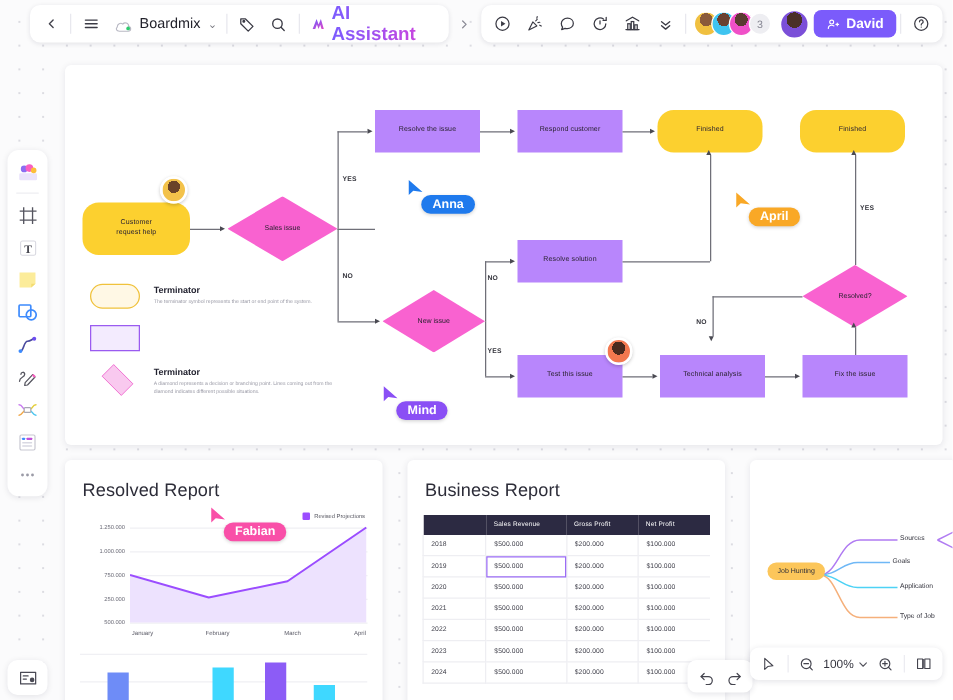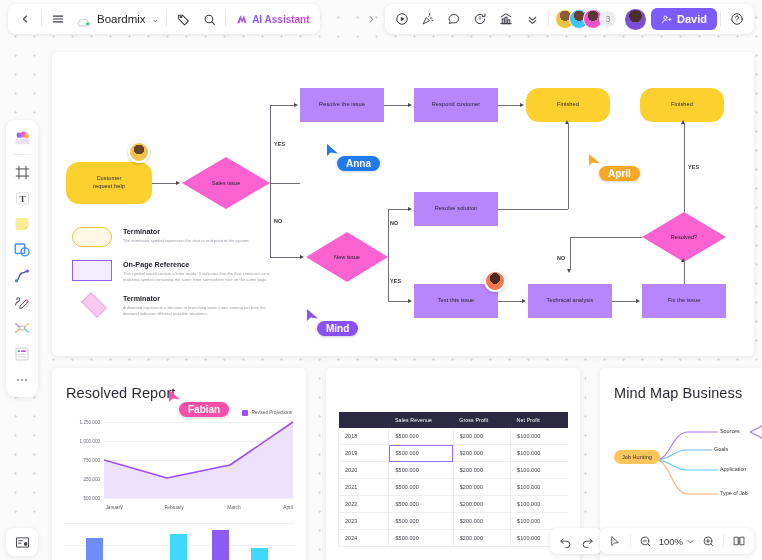--- a/index.html
+++ b/index.html
@@ -8,38 +8,38 @@
     font-family: "Liberation Sans", sans-serif;
     background:#fbfbfc;
     background-image: radial-gradient(#dcdce2 1px, transparent 1.1px);
     background-size: 19px 19px;
     background-position: 6px 8px;
     position:relative;
   }
 
   
   .topbar{
-    position:absolute; top:4px; left:8px; right:8px; height:30px;
-    display:flex; align-items:center; justify-content:space-between;
+    position:absolute; top:4px; left:24px; right:8px; height:30px;
+    display:flex; align-items:center; justify-content:center;
     pointer-events:none;
   }
   .tb-group{
     background:#fff; border-radius:8px; height:30px;
     display:flex; align-items:center; box-shadow:0 1px 4px rgba(20,20,50,.10);
     padding:0 4px; pointer-events:auto;
   }
   .tb-btn{
     width:26px;height:26px;display:flex;align-items:center;justify-content:center;
     border-radius:6px;color:#3c3c46;cursor:pointer;font-size:13px;
   }
   .tb-sep{width:1px;height:16px;background:#e8e8ee;margin:0 3px;}
   .brandname{font-size:11.5px;color:#22222b;font-weight:400;padding:0 2px;}
   .cloudicon{width:14px;height:11px;position:relative;margin-right:4px;}
   .ai-chip{display:flex;align-items:center;gap:4px;padding:0 6px;cursor:pointer;}
-  .ai-chip span{font-size:10px;font-weight:700;
+  .ai-chip span{font-size:15px;font-weight:700;
     background:linear-gradient(90deg,#7a5cff,#d840d8);
     -webkit-background-clip:text;background-clip:text;color:transparent;}
   .avatars{display:flex;align-items:center;padding:0 3px;}
   .av{width:20px;height:20px;border-radius:50%;border:1.5px solid #fff;margin-left:-6px;}
   .av:first-child{margin-left:0;}
   .av-count{width:18px;height:18px;border-radius:50%;background:#eeeef2;color:#8a8a96;
     font-size:8.5px;display:flex;align-items:center;justify-content:center;margin-left:-4px;
     border:1.5px solid #fff;}
   .me{width:21px;height:21px;border-radius:50%;margin:0 5px;}
   .share-btn{
@@ -131,21 +131,21 @@
     border-right:1px solid #eeeef2;letter-spacing:.1px;}
   td:last-child{border-right:none;}
   tbody tr td:first-child{border-left:1px solid #eeeef2;}
   .cell-selected{outline:1.5px solid #9b6cf5;outline-offset:-1px;position:relative;}
 
   
   .mm-node{position:absolute;font-size:5.4px;color:#33333d;white-space:nowrap;}
   .mm-root{background:#fcc65a;border-radius:9px;padding:4px 8px;font-size:5.6px;color:#2e2e38;}
 
   
-  .bottombar{position:absolute;right:8px;bottom:6px;height:26px;background:#fff;
+  .bottombar{position:absolute;right:8px;bottom:16px;height:26px;background:#fff;
     border-radius:7px;box-shadow:0 1px 5px rgba(20,20,50,.12);
     display:flex;align-items:center;padding:0 4px;gap:1px;}
   .bb-btn{width:22px;height:22px;display:flex;align-items:center;justify-content:center;
     color:#4a4a55;cursor:pointer;border-radius:5px;}
   .zoomval{font-size:9.5px;color:#35353f;padding:0 1px;cursor:pointer;}
   .bb-sep{width:1px;height:14px;background:#ececf1;margin:0 3px;}
   .undo-bar{position:absolute;right:160px;bottom:6px;height:26px;background:#fff;
     border-radius:7px;box-shadow:0 1px 5px rgba(20,20,50,.12);
     display:flex;align-items:center;padding:0 4px;}
 </style>
@@ -457,24 +457,20 @@
         </div>
       <div style="flex:1;">
         <div class="lg-h">Terminator</div>
         <div class="lg-p">The terminator symbol represents the start or end point of the system.</div>
       </div>
     </div>
     <div class="lg-row">
       <div class="lg-shape">
           <div class="lg-ref"></div>
         </div>
-      <div style="flex:1;">
-        <div class="lg-h">On-Page Reference</div>
-        <div class="lg-p">This symbol would contain a letter inside. It indicates that the flow continues on a matching symbol containing the same letter somewhere else on the same page.</div>
-      </div>
     </div>
     <div class="lg-row">
       <div class="lg-shape">
           <div class="lg-dia"></div>
         </div>
       <div style="flex:1;">
         <div class="lg-h">Terminator</div>
         <div class="lg-p">A diamond represents a decision or branching point. Lines coming out from the diamond indicates different possible situations.</div>
       </div>
     </div>
@@ -495,21 +491,21 @@
       <path d="M1 1 L1 13 L4.6 9.6 L12 10.5 Z" fill="#f9a826"></path>
     </svg>
   <div class="tag" style="left:11px;top:13px;background:#f9a826;">April</div>
 </div>
 <div class="cursor" style="left:306px;top:308px;">
   <svg width="13" height="15" viewBox="0 0 13 15">
       <path d="M1 1 L1 13 L4.6 9.6 L12 10.5 Z" fill="#8a4ff5"></path>
     </svg>
   <div class="tag" style="left:11px;top:13px;background:#8a4ff5;">Mind</div>
 </div>
-<div class="cursor" style="left:168px;top:389px;z-index:6;">
+<div class="cursor" style="left:168px;top:405px;z-index:6;">
   <svg width="13" height="15" viewBox="0 0 13 15">
       <path d="M1 1 L1 13 L4.6 9.6 L12 10.5 Z" fill="#f94fa8"></path>
     </svg>
   <div class="tag" style="left:11px;top:13px;background:#f94fa8;">Fabian</div>
 </div>
 
 <div class="card" id="finance-card">
   <div class="card-title" style="position:absolute;left:14px;top:17px;">Resolved Report</div>
 
   <div style="position:absolute;right:14px;top:42px;font-size:4.6px;color:#55555f;">
@@ -549,20 +545,21 @@
 
     <div style="position:absolute;left:22px;bottom:0;width:17px;height:40px;background:#6e8cf7;"></div>
 
     <div style="position:absolute;left:106px;bottom:0;width:17px;height:44px;background:#3fd8ff;"></div>
     <div style="position:absolute;left:148px;bottom:0;width:17px;height:48px;background:#8c5cf6;"></div>
     <div style="position:absolute;left:187px;bottom:0;width:17px;height:30px;background:#3fd8ff;"></div>
   </div>
 </div>
 
 <div class="card" id="business-card">
+  <div class="card-title" style="position:absolute;left:14px;top:17px;">Business Report</div>
   <div style="position:absolute;left:12px;top:44px;right:12px;">
     <table>
       <thead>
         <tr>
           <th style="width:22%;"></th>
           <th style="width:28%;">Sales Revenue</th>
           <th style="width:25%;">Gross Profit</th>
           <th style="width:25%;">Net Profit</th>
         </tr>
       </thead>
@@ -608,21 +605,20 @@
           <td>$500.000</td>
           <td>$200.000</td>
           <td>$100.000</td>
         </tr>
       </tbody>
     </table>
   </div>
 </div>
 
 <div class="card" id="mindmap-card">
-  <div class="card-title" style="position:absolute;left:14px;top:17px;">Mind Map Business</div>
   <svg width="180" height="160" viewBox="0 0 180 160" style="position:absolute;left:0;top:46px;">
     <path d="M56 46 C70 46 72 18 88 18 L118 18" fill="none" stroke="#b07bf2" stroke-width="1.2"></path>
     <path d="M56 46 C70 46 74 36 86 36 L112 36" fill="none" stroke="#6fb8f6" stroke-width="1.2"></path>
     <path d="M56 46 C70 46 74 56 86 56 L118 56" fill="none" stroke="#4ed2f5" stroke-width="1.2"></path>
     <path d="M56 46 C70 46 72 80 88 80 L118 80" fill="none" stroke="#f5b07b" stroke-width="1.2"></path>
     <path d="M150 18 L166 10" fill="none" stroke="#b07bf2" stroke-width="1.2"></path>
     <path d="M150 18 L166 26" fill="none" stroke="#b07bf2" stroke-width="1.2"></path>
   </svg>
   <div class="mm-root" style="position:absolute;left:14px;top:82px;">Job Hunting</div>
   <div class="mm-node" style="left:120px;top:60px;">Sources</div>

